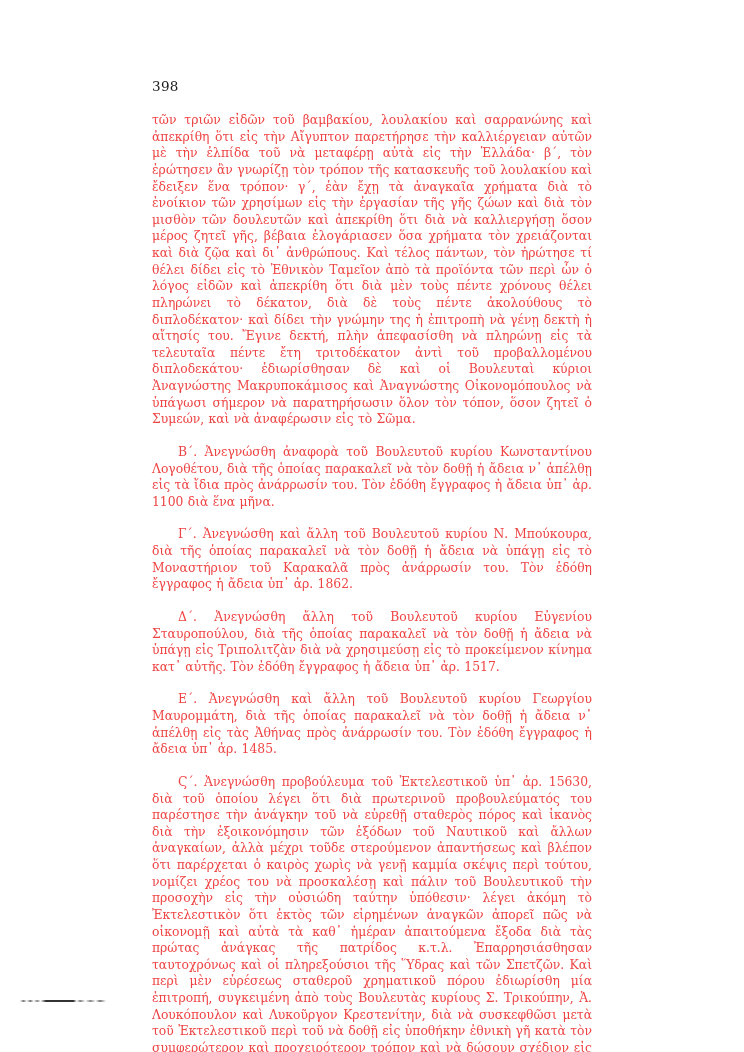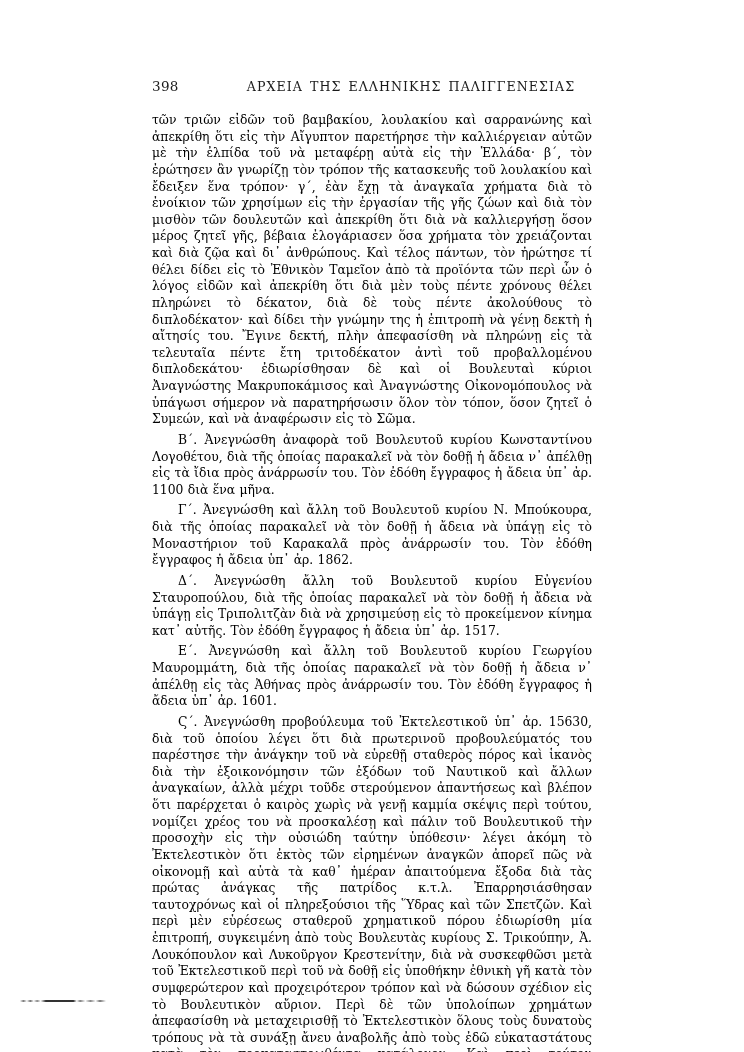--- a/index.html
+++ b/index.html
@@ -62,29 +62,29 @@
     top: 112px;
     width: 440px;
   }
 
   .para {
     margin: 0 0 0 0;
     font-size: 12.35px;
     line-height: 16.62px;
     text-align: justify;
     text-justify: inter-word;
-    color: #000000;
+    color: #ef4444;
     word-spacing: 0.4px;
     hyphens: none;
   }
   .para.indent {
     text-indent: 26px;
   }
   .para + .para {
-    margin-top: 4px;
+    margin-top: 16px;
   }
 
   
   .scan-artifact {
     position: absolute;
     left: 20px;
     top: 1000px;
     width: 86px;
     height: 2px;
     background: linear-gradient(to right,
@@ -106,28 +106,27 @@
         rgba(0,0,0,0) 100%);
   }
 </style>
 </head>
 <body>
 
 <div class="page">
 
   <div class="running-head">
     <span class="folio">398</span>
-    <span class="head-title">ΑΡΧΕΙΑ ΤΗΣ ΕΛΛΗΝΙΚΗΣ ΠΑΛΙΓΓΕΝΕΣΙΑΣ</span>
   </div>
 
   <div class="body-text">
     <p class="para">τῶν τριῶν εἰδῶν τοῦ βαμβακίου, λουλακίου καὶ σαρρανώνης καὶ ἀπεκρίθη ὅτι εἰς τὴν Αἴγυπτον παρετήρησε τὴν καλλιέργειαν αὐτῶν μὲ τὴν ἐλπίδα τοῦ νὰ μεταφέρῃ αὐτὰ εἰς τὴν Ἑλλάδα· β΄, τὸν ἐρώτησεν ἂν γνωρίζῃ τὸν τρόπον τῆς κατασκευῆς τοῦ λουλακίου καὶ ἔδειξεν ἕνα τρόπον· γ΄, ἐὰν ἔχῃ τὰ ἀναγκαῖα χρήματα διὰ τὸ ἐνοίκιον τῶν χρησίμων εἰς τὴν ἐργασίαν τῆς γῆς ζώων καὶ διὰ τὸν μισθὸν τῶν δουλευτῶν καὶ ἀπεκρίθη ὅτι διὰ νὰ καλλιεργήσῃ ὅσον μέρος ζητεῖ γῆς, βέβαια ἐλογάριασεν ὅσα χρήματα τὸν χρειάζονται καὶ διὰ ζῷα καὶ δι᾽ ἀνθρώπους. Καὶ τέλος πάντων, τὸν ἠρώτησε τί θέλει δίδει εἰς τὸ Ἐθνικὸν Ταμεῖον ἀπὸ τὰ προϊόντα τῶν περὶ ὧν ὁ λόγος εἰδῶν καὶ ἀπεκρίθη ὅτι διὰ μὲν τοὺς πέντε χρόνους θέλει πληρώνει τὸ δέκατον, διὰ δὲ τοὺς πέντε ἀκολούθους τὸ διπλοδέκατον· καὶ δίδει τὴν γνώμην της ἡ ἐπιτροπὴ νὰ γένῃ δεκτὴ ἡ αἴτησίς του. Ἔγινε δεκτή, πλὴν ἀπεφασίσθη νὰ πληρώνῃ εἰς τὰ τελευταῖα πέντε ἔτη τριτοδέκατον ἀντὶ τοῦ προβαλλομένου διπλοδεκάτου· ἐδιωρίσθησαν δὲ καὶ οἱ Βουλευταὶ κύριοι Ἀναγνώστης Μακρυποκάμισος καὶ Ἀναγνώστης Οἰκονομόπουλος νὰ ὑπάγωσι σήμερον νὰ παρατηρήσωσιν ὅλον τὸν τόπον, ὅσον ζητεῖ ὁ Συμεών, καὶ νὰ ἀναφέρωσιν εἰς τὸ Σῶμα.</p>
     <p class="para indent">Β΄. Ἀνεγνώσθη ἀναφορὰ τοῦ Βουλευτοῦ κυρίου Κωνσταντίνου Λογοθέτου, διὰ τῆς ὁποίας παρακαλεῖ νὰ τὸν δοθῇ ἡ ἄδεια ν᾽ ἀπέλθῃ εἰς τὰ ἴδια πρὸς ἀνάρρωσίν του. Τὸν ἐδόθη ἔγγραφος ἡ ἄδεια ὑπ᾽ ἀρ. 1100 διὰ ἕνα μῆνα.</p>
     <p class="para indent">Γ΄. Ἀνεγνώσθη καὶ ἄλλη τοῦ Βουλευτοῦ κυρίου Ν. Μπούκουρα, διὰ τῆς ὁποίας παρακαλεῖ νὰ τὸν δοθῇ ἡ ἄδεια νὰ ὑπάγῃ εἰς τὸ Μοναστήριον τοῦ Καρακαλᾶ πρὸς ἀνάρρωσίν του. Τὸν ἐδόθη ἔγγραφος ἡ ἄδεια ὑπ᾽ ἀρ. 1862.</p>
     <p class="para indent">Δ΄. Ἀνεγνώσθη ἄλλη τοῦ Βουλευτοῦ κυρίου Εὐγενίου Σταυροπούλου, διὰ τῆς ὁποίας παρακαλεῖ νὰ τὸν δοθῇ ἡ ἄδεια νὰ ὑπάγῃ εἰς Τριπολιτζὰν διὰ νὰ χρησιμεύσῃ εἰς τὸ προκείμενον κίνημα κατ᾽ αὐτῆς. Τὸν ἐδόθη ἔγγραφος ἡ ἄδεια ὑπ᾽ ἀρ. 1517.</p>
-    <p class="para indent">Ε΄. Ἀνεγνώσθη καὶ ἄλλη τοῦ Βουλευτοῦ κυρίου Γεωργίου Μαυρομμάτη, διὰ τῆς ὁποίας παρακαλεῖ νὰ τὸν δοθῇ ἡ ἄδεια ν᾽ ἀπέλθῃ εἰς τὰς Ἀθήνας πρὸς ἀνάρρωσίν του. Τὸν ἐδόθη ἔγγραφος ἡ ἄδεια ὑπ᾽ ἀρ. 1601.</p>
+    <p class="para indent">Ε΄. Ἀνεγνώσθη καὶ ἄλλη τοῦ Βουλευτοῦ κυρίου Γεωργίου Μαυρομμάτη, διὰ τῆς ὁποίας παρακαλεῖ νὰ τὸν δοθῇ ἡ ἄδεια ν᾽ ἀπέλθῃ εἰς τὰς Ἀθήνας πρὸς ἀνάρρωσίν του. Τὸν ἐδόθη ἔγγραφος ἡ ἄδεια ὑπ᾽ ἀρ. 1485.</p>
     <p class="para indent">Ϛ΄. Ἀνεγνώσθη προβούλευμα τοῦ Ἐκτελεστικοῦ ὑπ᾽ ἀρ. 15630, διὰ τοῦ ὁποίου λέγει ὅτι διὰ πρωτερινοῦ προβουλεύματός του παρέστησε τὴν ἀνάγκην τοῦ νὰ εὑρεθῇ σταθερὸς πόρος καὶ ἱκανὸς διὰ τὴν ἐξοικονόμησιν τῶν ἐξόδων τοῦ Ναυτικοῦ καὶ ἄλλων ἀναγκαίων, ἀλλὰ μέχρι τοῦδε στερούμενον ἀπαντήσεως καὶ βλέπον ὅτι παρέρχεται ὁ καιρὸς χωρὶς νὰ γενῇ καμμία σκέψις περὶ τούτου, νομίζει χρέος του νὰ προσκαλέσῃ καὶ πάλιν τοῦ Βουλευτικοῦ τὴν προσοχὴν εἰς τὴν οὐσιώδη ταύτην ὑπόθεσιν· λέγει ἀκόμη τὸ Ἐκτελεστικὸν ὅτι ἐκτὸς τῶν εἰρημένων ἀναγκῶν ἀπορεῖ πῶς νὰ οἰκονομῇ καὶ αὐτὰ τὰ καθ᾽ ἡμέραν ἀπαιτούμενα ἔξοδα διὰ τὰς πρώτας ἀνάγκας τῆς πατρίδος κ.τ.λ. Ἐπαρρησιάσθησαν ταυτοχρόνως καὶ οἱ πληρεξούσιοι τῆς Ὕδρας καὶ τῶν Σπετζῶν. Καὶ περὶ μὲν εὑρέσεως σταθεροῦ χρηματικοῦ πόρου ἐδιωρίσθη μία ἐπιτροπή, συγκειμένη ἀπὸ τοὺς Βουλευτὰς κυρίους Σ. Τρικούπην, Ἀ. Λουκόπουλον καὶ Λυκοῦργον Κρεστενίτην, διὰ νὰ συσκεφθῶσι μετὰ τοῦ Ἐκτελεστικοῦ περὶ τοῦ νὰ δοθῇ εἰς ὑποθήκην ἐθνικὴ γῆ κατὰ τὸν συμφερώτερον καὶ προχειρότερον τρόπον καὶ νὰ δώσουν σχέδιον εἰς τὸ Βουλευτικὸν αὔριον. Περὶ δὲ τῶν ὑπολοίπων χρημάτων ἀπεφασίσθη νὰ μεταχειρισθῇ τὸ Ἐκτελεστικὸν ὅλους τοὺς δυνατοὺς τρόπους νὰ τὰ συνάξῃ ἄνευ ἀναβολῆς ἀπὸ τοὺς ἐδῶ εὐκαταστάτους κατὰ τὸν προκαταστρωθέντα κατάλογον. Καὶ περὶ τούτου εἰδοποιήθη τὸ Ἐκτελεστικὸν διὰ προβουλεύματος ὑπ᾽ ἀρ. 1104.</p>
 
   </div>
 
   <div class="scan-artifact"></div>
 
 </div>
 
 </body></html>

